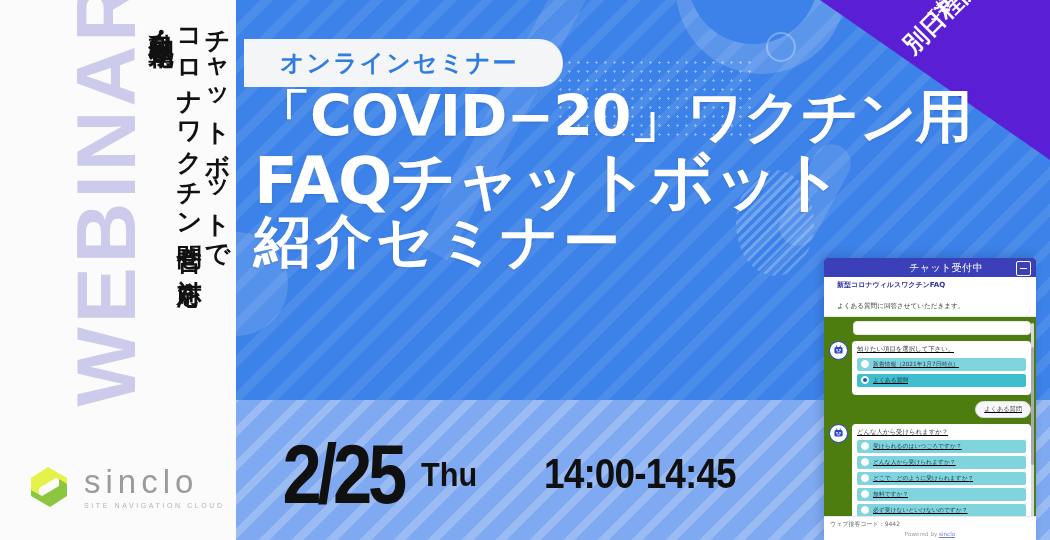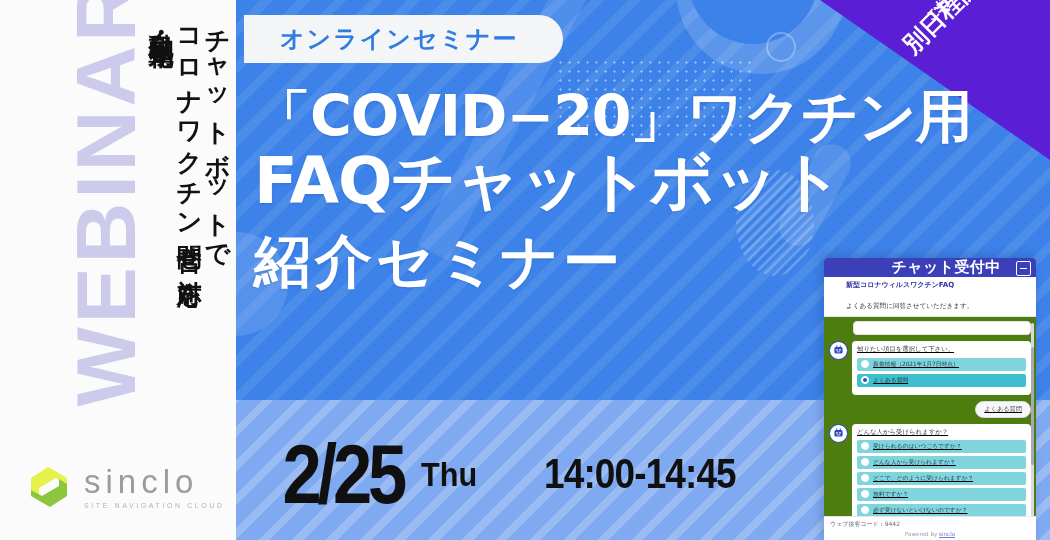--- a/index.html
+++ b/index.html
@@ -163,21 +163,21 @@
     left:74px;top:6px;font-size:13px;letter-spacing:1px;
     transform:rotate(-45deg);
   }
   #ribbon-l2{
     left:48px;top:32px;font-size:24px;letter-spacing:0px;
     transform:rotate(-45deg);
   }
 
   
   #pill-badge{
-    position:absolute;left:8px;top:15px;
+    position:absolute;left:8px;top:39px;
     height:48px;padding:0 44px 0 36px;
     background:#f4f5f7;
     border-radius:0 24px 24px 0;
     display:flex;align-items:center;
   }
   #pill-text{
     font-size:24px;font-weight:bold;color:#2f7de1;letter-spacing:2px;
     font-family:"DejaVu Sans","Liberation Sans",sans-serif;
   }
 
@@ -186,21 +186,21 @@
     position:absolute;left:18px;top:88px;width:760px;
   }
   .h-line{
     color:#ffffff;font-weight:bold;line-height:1.0;
     font-family:"DejaVu Sans","Liberation Sans",sans-serif;
     white-space:nowrap;
     text-shadow:0 1px 2px rgba(20,50,110,0.18);
   }
   #h1{font-size:57px;letter-spacing:-1px;}
   #h2{font-size:64px;letter-spacing:-1px;margin-top:4px;}
-  #h3{font-size:57px;letter-spacing:4px;margin-top:20px;}
+  #h3{font-size:57px;letter-spacing:4px;margin-top:0;}
 
   
   #date-row{
     position:absolute;left:35px;top:432px;
     display:flex;align-items:center;gap:21px;
   }
   #date-main{
     font-size:84px;font-weight:bold;color:#101010;line-height:1;
     font-family:"Liberation Sans",sans-serif;
     letter-spacing:-5px;
@@ -228,30 +228,30 @@
     box-shadow:-3px -3px 10px rgba(10,30,80,0.18);
     overflow:hidden;
     font-family:"DejaVu Sans","Liberation Sans",sans-serif;
   }
   #chat-header{
     height:19px;background:#3b3fb8;
     display:flex;align-items:center;justify-content:center;
     position:relative;
   }
   #chat-header-title{
-    color:#ffffff;font-size:15px;font-weight:bold;letter-spacing:.4px;margin-left:32px;
+    color:#ffffff;font-size:10px;font-weight:normal;letter-spacing:.4px;margin-left:32px;
   }
   #chat-minimize{
     position:absolute;right:5px;top:3px;width:13px;height:13px;
     border:1.4px solid #ffffff;border-radius:2px;
     display:flex;align-items:center;justify-content:center;
   }
   #chat-minimize i{display:block;width:7px;height:1.6px;background:#fff;}
   #chat-intro{
-    padding:4px 7px 5px 22px;background:#ffffff;
+    padding:4px 7px 5px 13px;background:#ffffff;
     border-bottom:1px solid #e7e7ee;
   }
   #chat-intro-title{
     color:#2d31a6;font-size:7px;font-weight:bold;line-height:1.3;
   }
   #chat-intro-sub{
     color:#3a3a3a;font-size:6.6px;line-height:1.4;margin-top:12px;
   }
   #chat-body{
     position:relative;height:223px;background:#4d7c0f;

